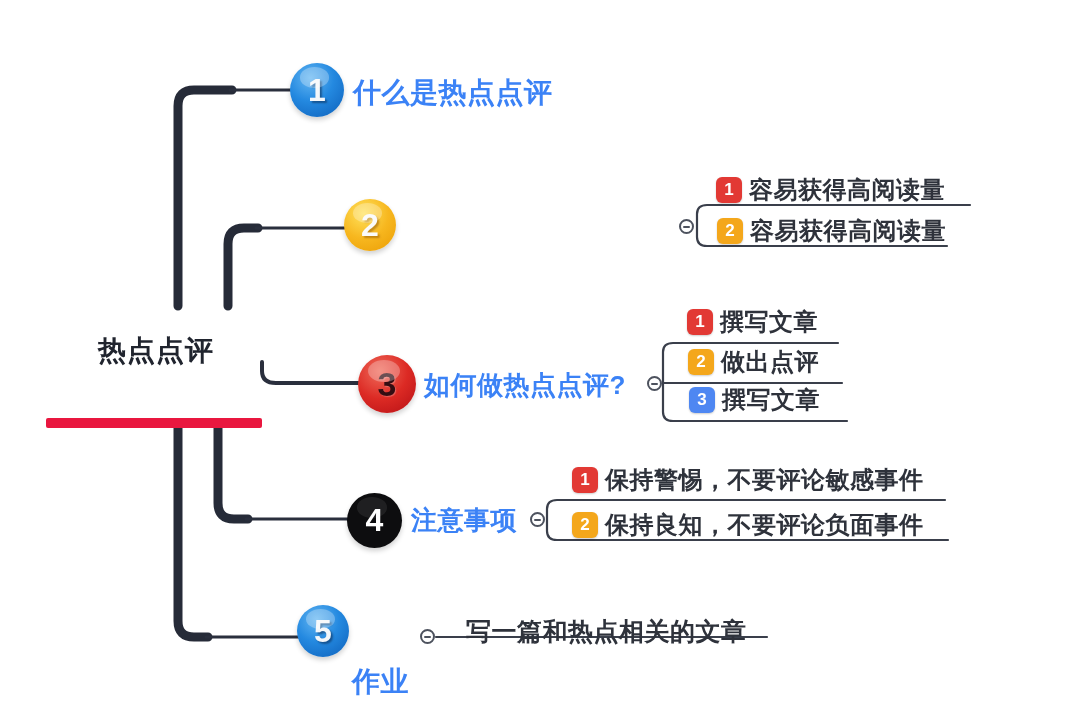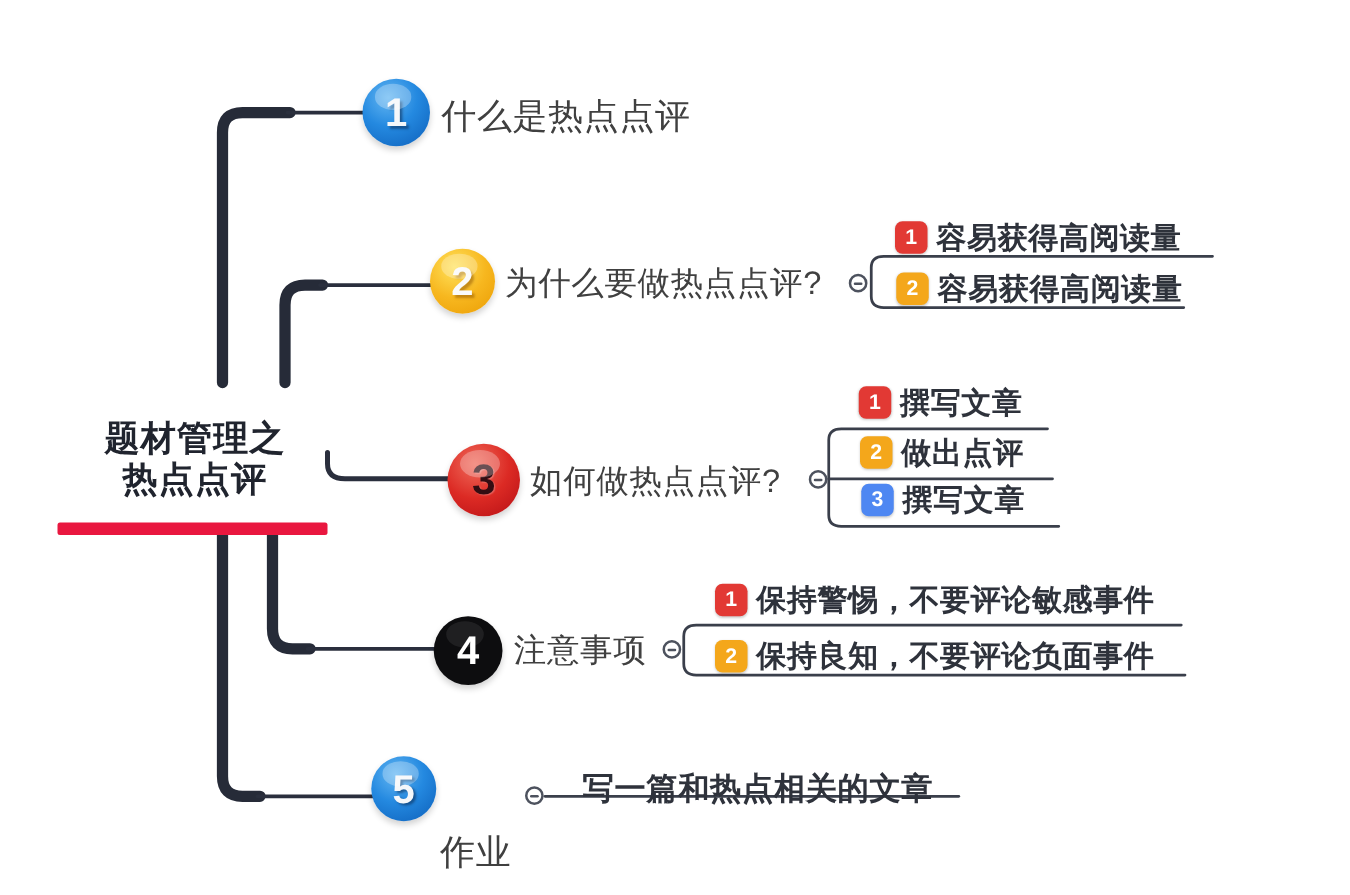--- a/index.html
+++ b/index.html
@@ -44,21 +44,21 @@
     font-size:34px;
   }
   .c-black{
     background:#0d0d0f;color:#ffffff;text-shadow:none;
   }
   .c-black::after{background:rgba(255,255,255,0.08);}
 
   
   .branch-label{
     position:absolute;transform:translateY(-50%);
-    font-size:26px;font-weight:400;color:#404040;white-space:nowrap;letter-spacing:0.5px;
+    font-size:26px;font-weight:700;color:#3b82f6;white-space:nowrap;letter-spacing:0.5px;
   }
 
   
   .child-row{
     position:absolute;transform:translateY(-50%);
     display:flex;align-items:center;gap:7px;white-space:nowrap;
   }
   .badge{
     width:26px;height:26px;border-radius:6px;flex:0 0 auto;
     display:flex;align-items:center;justify-content:center;
@@ -103,21 +103,20 @@
     <g stroke="#3a3f4b" fill="none" stroke-linecap="round" stroke-width="2.2">
       <path d="M 970,205 L 707,205 Q 697,205 697,214 L 697,237 Q 697,246 707,246 L 947,246"></path>
       <path d="M 838,343 L 673,343 Q 663,343 663,352 L 663,412 Q 663,421 673,421 L 847,421"></path>
       <path d="M 663,383 L 842,383"></path>
       <path d="M 945,500 L 557,500 Q 547,500 547,509 L 547,531 Q 547,540 557,540 L 948,540"></path>
       <path d="M 436,637 L 767,637"></path>
     </g>
   </svg>
 
   <div class="root-node">
-    <div>题材管理之</div>
     <div>热点点评</div>
   </div>
   <div class="red-bar"></div>
 
   <div class="num-circle c-blue" style="left:290px;top:63px;width:54px;height:54px;">
       <span>1</span>
     </div>
   <div class="num-circle c-yellow" style="left:344px;top:199px;width:52px;height:52px;">
       <span>2</span>
     </div>
@@ -125,21 +124,20 @@
       <span>3</span>
     </div>
   <div class="num-circle c-black" style="left:347px;top:493px;width:55px;height:55px;">
       <span>4</span>
     </div>
   <div class="num-circle c-blue" style="left:297px;top:605px;width:52px;height:52px;">
       <span>5</span>
     </div>
 
   <div class="branch-label" style="left:353px;top:93px;font-size:28px;">什么是热点点评</div>
-  <div class="branch-label" style="left:404px;top:227px;">为什么要做热点点评?</div>
   <div class="branch-label" style="left:424px;top:385px;">如何做热点点评?</div>
   <div class="branch-label" style="left:411px;top:520px;">注意事项</div>
   <div class="branch-label" style="left:352px;top:638px;font-size:28px;margin-top:44px;">作业</div>
 
   <div class="collapse-btn" style="left:679px;top:219px;">
       <span class="minus"></span>
     </div>
   <div class="collapse-btn" style="left:647px;top:376px;">
       <span class="minus"></span>
     </div>

